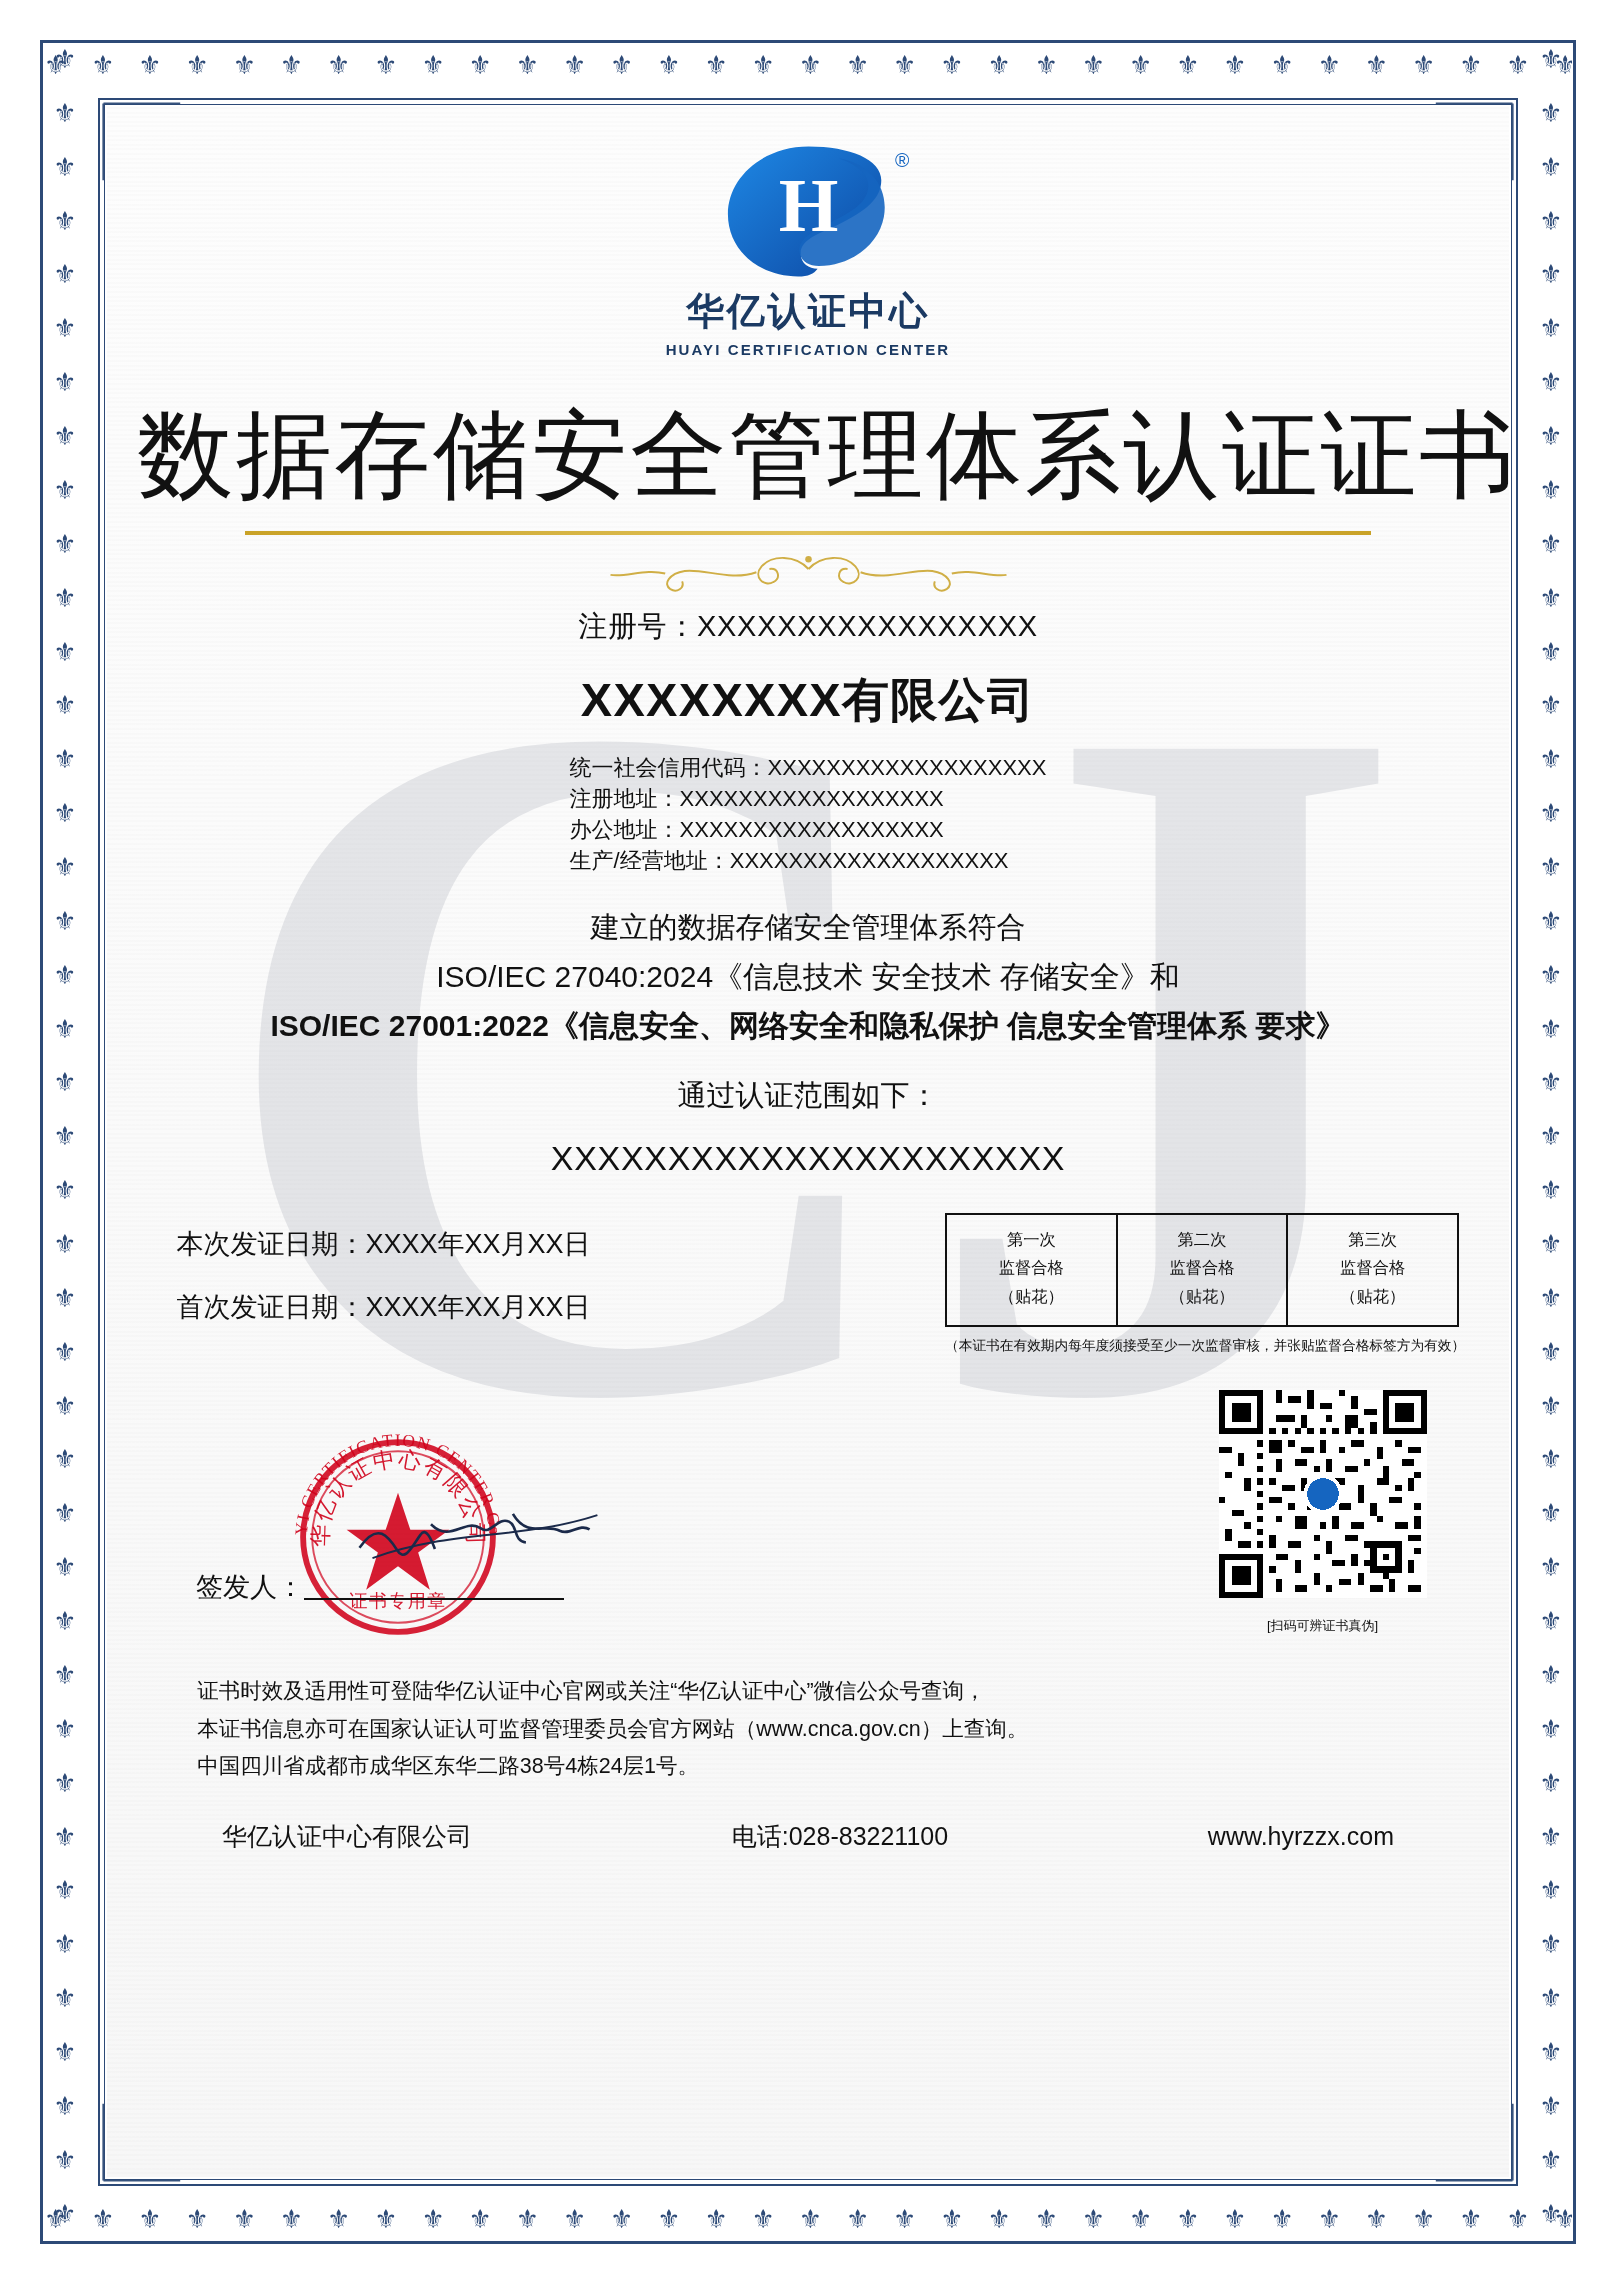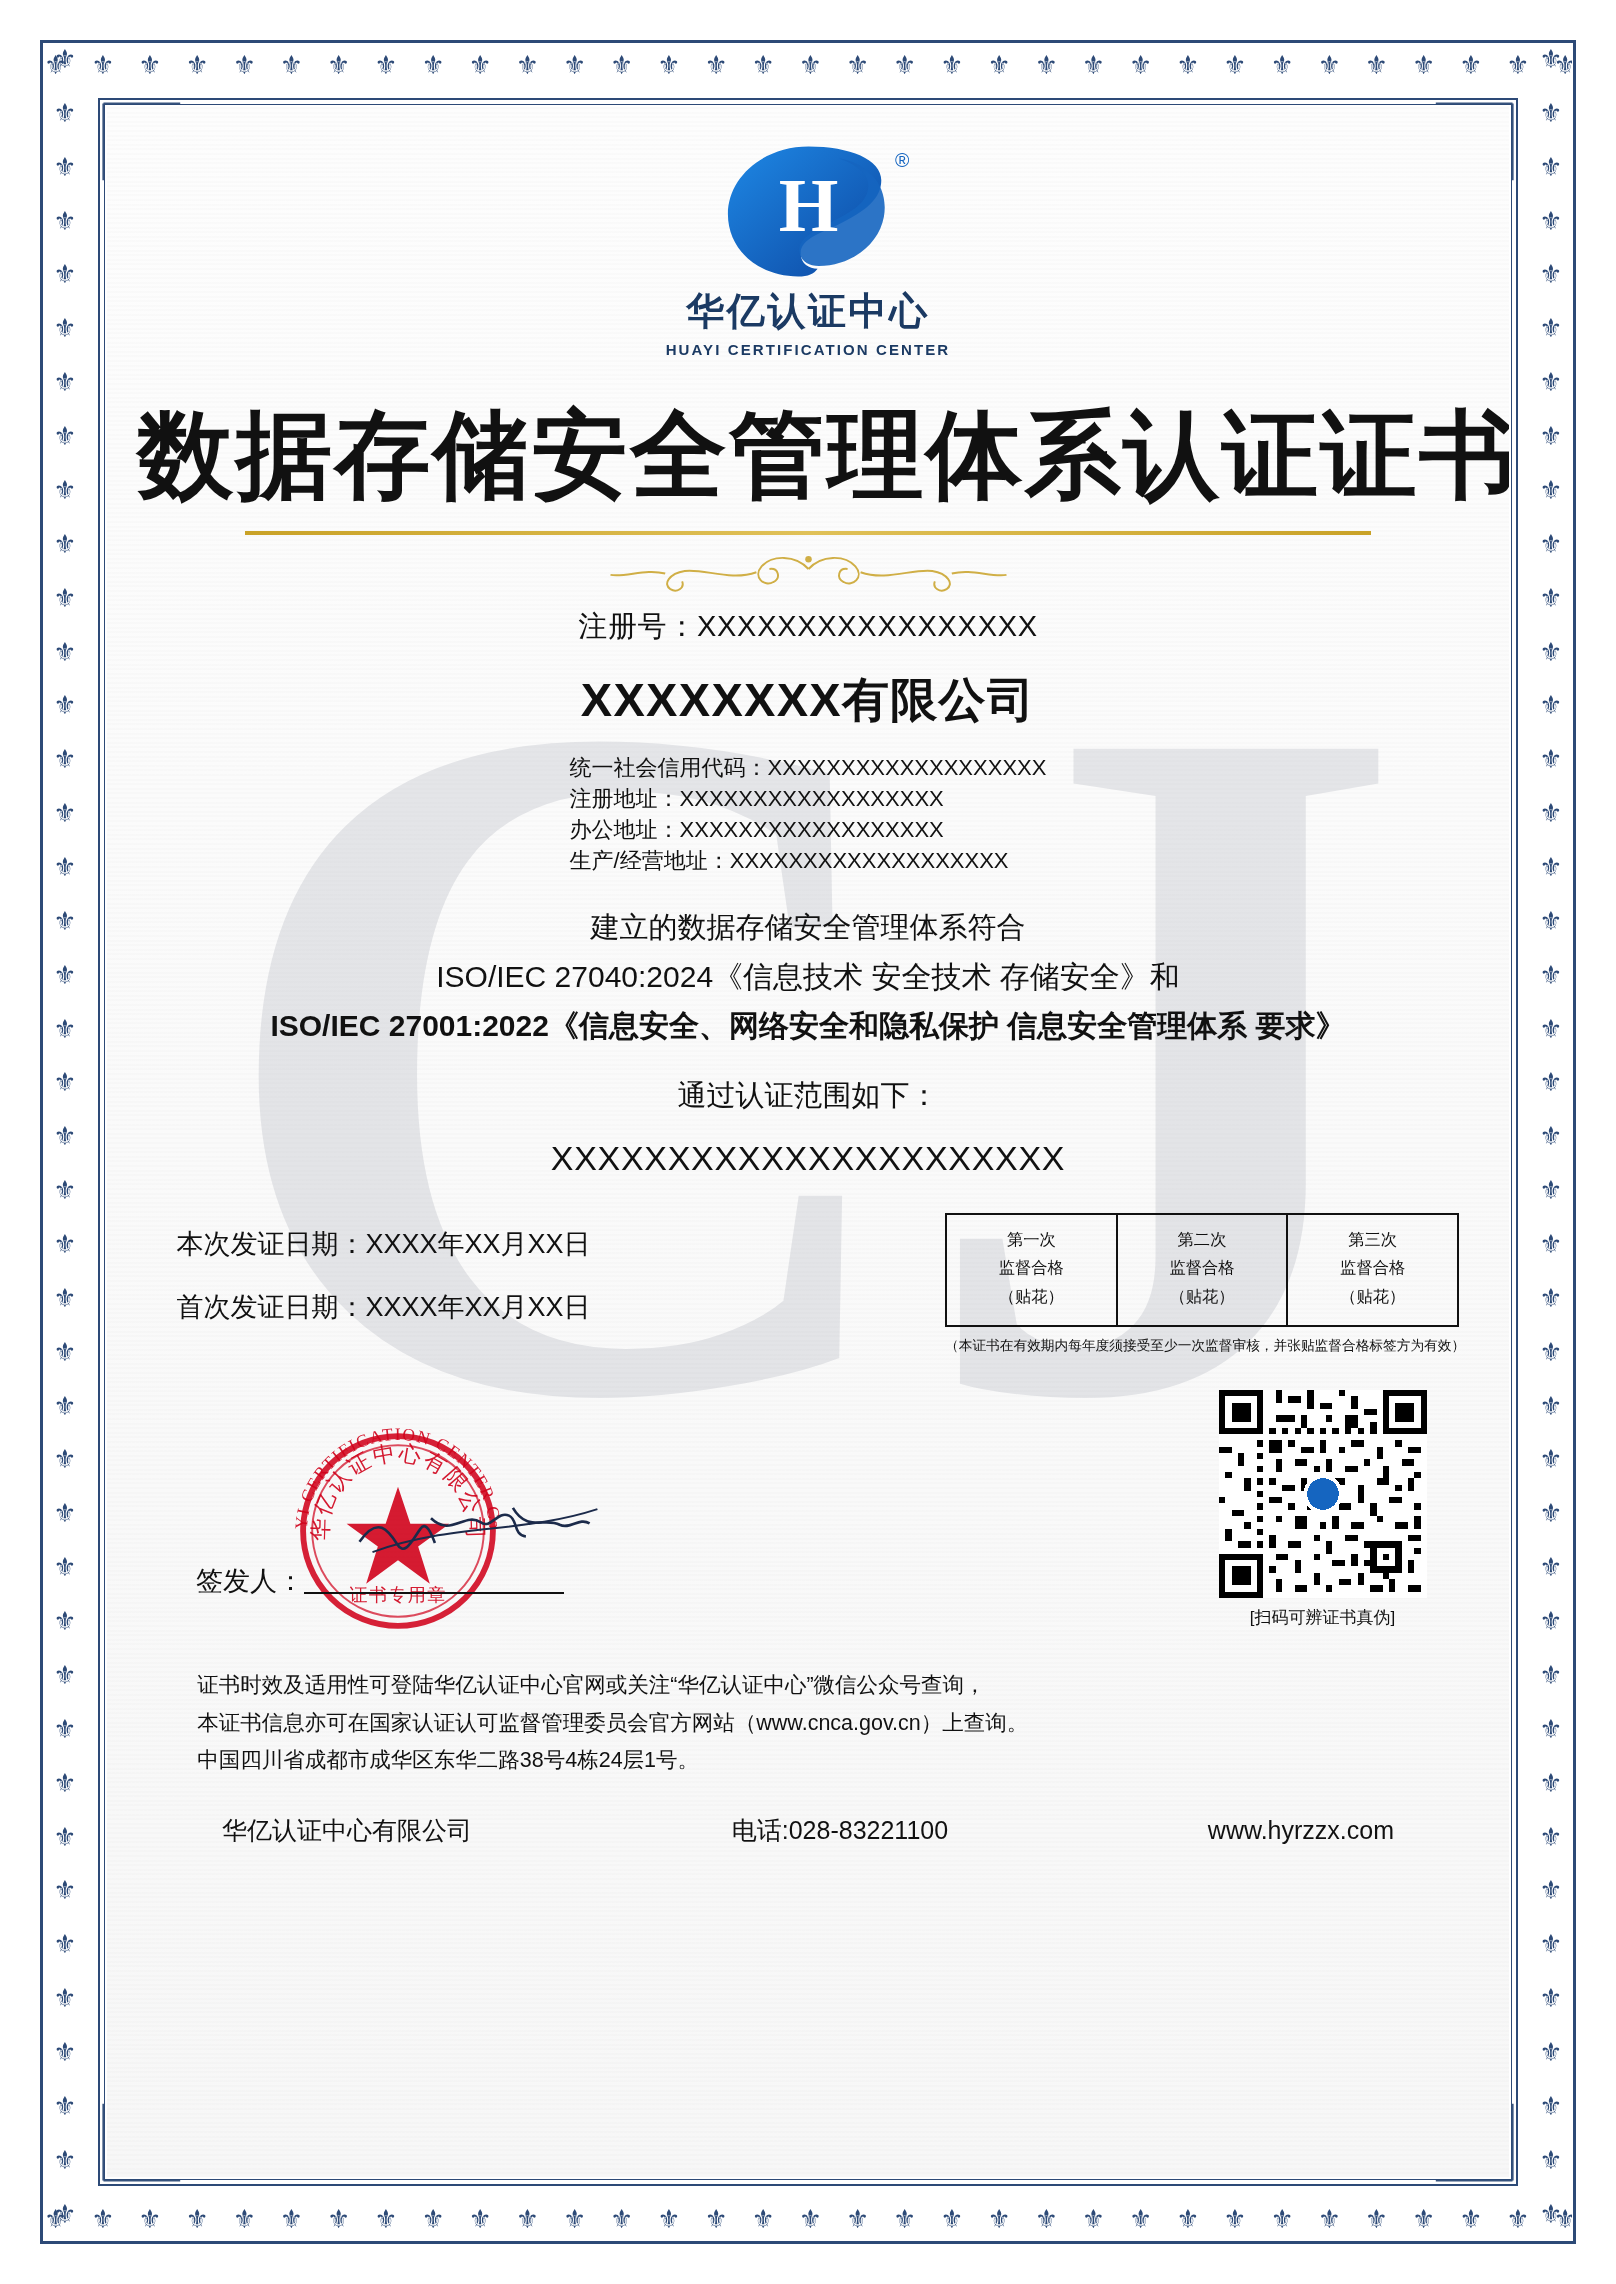--- a/index.html
+++ b/index.html
@@ -106,21 +106,21 @@
   }
   .logo-en {
     font-size:15px; font-weight:bold; color:#1b3a63; letter-spacing:2.1px;
     margin-top:3.9px;
   }
 
   
   .title {
     margin-top:34px;
     font-size:96px;
-    font-weight:bold;
+    font-weight:normal;
     color:#111;
     letter-spacing:2.6px;
     font-family:"Liberation Sans", sans-serif;
     white-space:nowrap;
     margin-left:39px;
   }
   .title-rule {
     width:1126px; height:4.6px; background:#c9a227; margin-top:9px;
     background:linear-gradient(90deg,#c9a227,#e0c158,#c9a227);
   }
@@ -207,21 +207,21 @@
     color:#1b2a4a;
   }
   .handwrite svg { width:100%; height:100%; }
 
   .qr-area { width:273px; text-align:center; }
   .qr {
     width:208px; height:208px; margin:0 auto;
     position:relative; background:#fff;
   }
   .qr svg { width:100%; height:100%; display:block; }
-  .qr-cap { margin-top:8px; font-size:17px; color:#111; }
+  .qr-cap { margin-top:19px; font-size:13px; color:#111; }
 
   
   .notes {
     margin-top:38px; width:1250px;
     font-size:21.5px; color:#111; line-height:1.75; text-align:left;
     padding-left:14.3px;
   }
   .footer {
     margin-top:34px; width:1172px;
     display:flex; justify-content:space-between; align-items:center;

